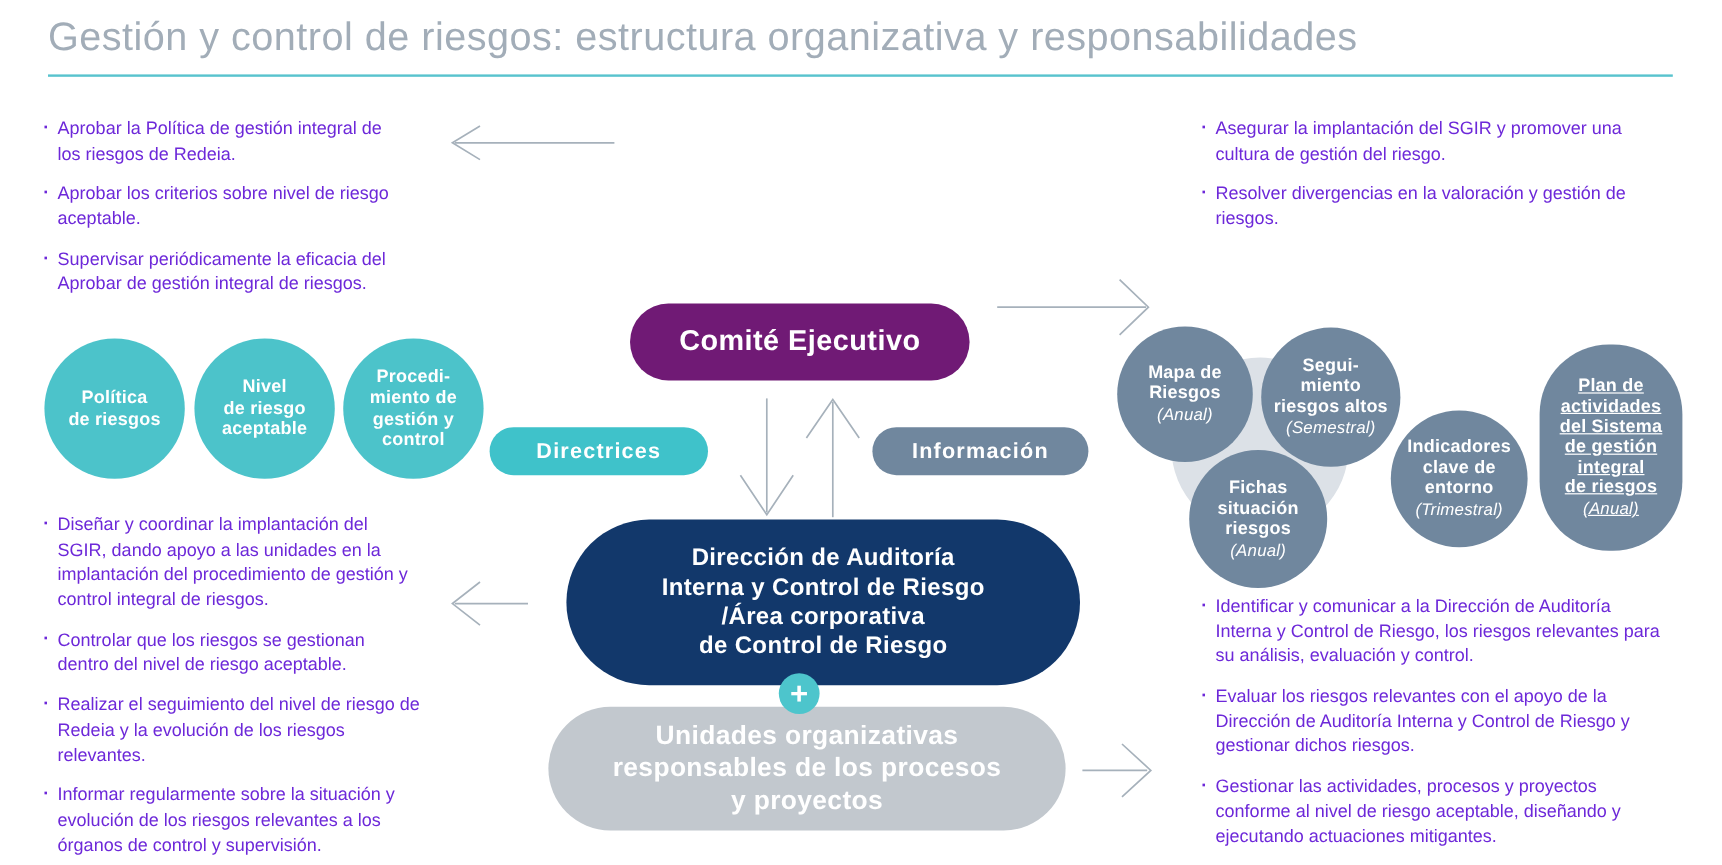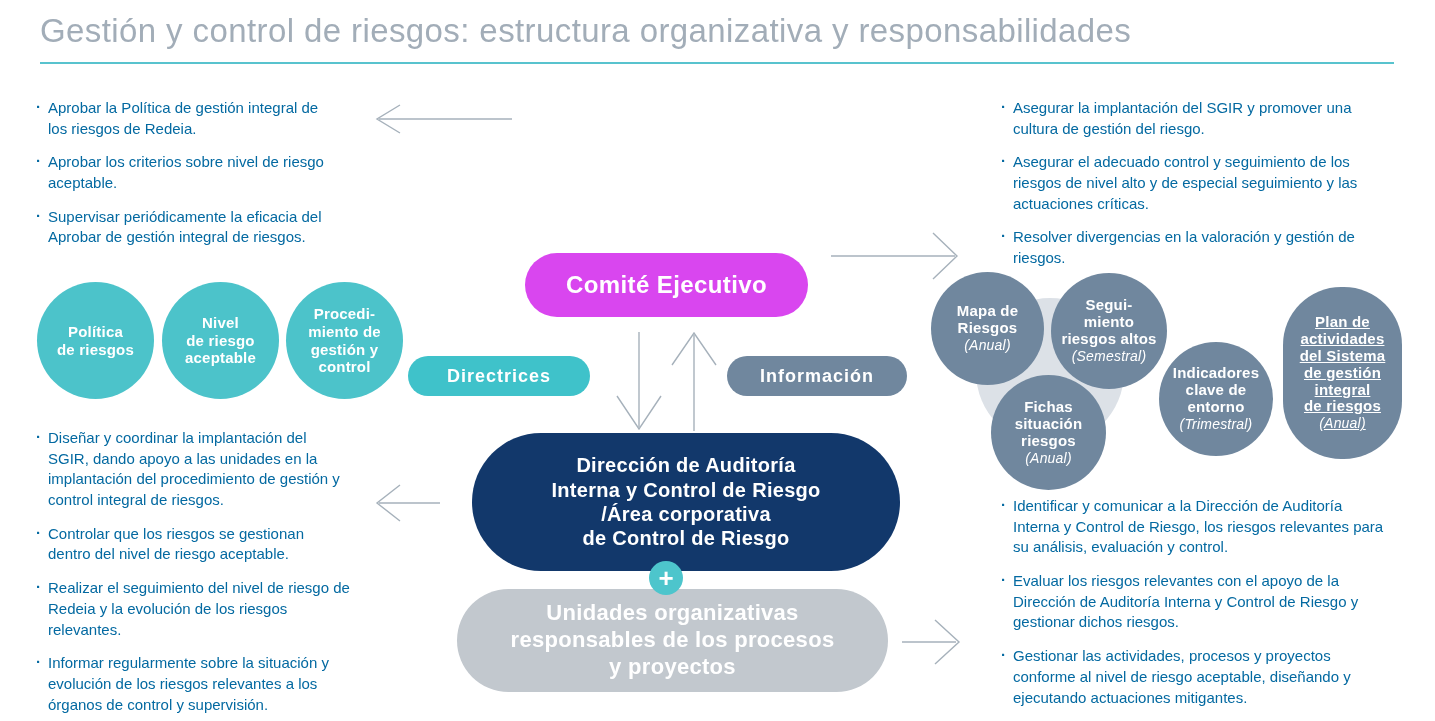--- a/index.html
+++ b/index.html
@@ -5,40 +5,40 @@
   html,body{margin:0;padding:0;background:#fff;}
   .stage{position:relative;width:1435px;height:721px;background:#ffffff;overflow:hidden;
          font-family:"Liberation Sans",sans-serif;}
 
   
   .title{position:absolute;left:40px;top:12px;font-size:33px;font-weight:300;
          color:#a2adb8;letter-spacing:.4px;}
   .title-rule{position:absolute;left:40px;top:62px;width:1354px;height:2px;background:#58c3ce;}
 
   
-  ul.bullets{position:absolute;margin:0;padding:0;list-style:none;color:#0369a1;
+  ul.bullets{position:absolute;margin:0;padding:0;list-style:none;color:#6d28d9;
              font-size:15px;line-height:1.38;}
   ul.bullets li{position:relative;padding-left:13px;margin-bottom:13px;}
   ul.bullets li::before{content:"·";position:absolute;left:1px;top:-1px;font-weight:700;}
   .bl-tl{left:35px;top:98px;width:292px;}
   .bl-tr{left:1000px;top:98px;width:388px;}
   .bl-bl{left:35px;top:428px;width:315px;}
   .bl-br{left:1000px;top:496px;width:392px;}
 
   
   .node{position:absolute;display:flex;flex-direction:column;align-items:center;
         justify-content:center;text-align:center;color:#fff;}
   .pre{white-space:pre-line;}
 
   .board{left:511px;top:91px;width:311px;height:145px;border-radius:73px;
          background:#12386b;font-size:21px;font-weight:600;letter-spacing:.3px;line-height:1.18;}
   .board .nline{margin:5px 0;}
 
   .exec{left:525px;top:253px;width:283px;height:64px;border-radius:32px;
-        background:#d946ef;font-size:24px;font-weight:600;letter-spacing:.4px;}
+        background:#701a75;font-size:24px;font-weight:600;letter-spacing:.4px;}
 
   .direction{left:472px;top:433px;width:428px;height:138px;border-radius:69px;
              background:#12386b;font-size:20px;font-weight:600;letter-spacing:.3px;line-height:1.22;}
 
   .plus-badge{left:649px;top:561px;width:34px;height:34px;border-radius:50%;
               background:#4dc5cc;font-size:26px;font-weight:700;line-height:1;z-index:5;}
 
   .units{left:457px;top:589px;width:431px;height:103px;border-radius:52px;
          background:#c2c8ce;font-size:22px;font-weight:600;letter-spacing:.3px;line-height:1.22;}
 
@@ -106,21 +106,20 @@
   </svg>
 
   <ul class="bullets bl-tl">
     <li>Aprobar la Política de gestión integral de los riesgos de Redeia.</li>
     <li>Aprobar los criterios sobre nivel de riesgo aceptable.</li>
     <li>Supervisar periódicamente la eficacia del Aprobar de gestión integral de riesgos.</li>
   </ul>
 
   <ul class="bullets bl-tr">
     <li>Asegurar la implantación del SGIR y promover una cultura de gestión del riesgo.</li>
-    <li>Asegurar el adecuado control y seguimiento de los riesgos de nivel alto y de especial seguimiento y las actuaciones críticas.</li>
     <li>Resolver divergencias en la valoración y gestión de riesgos.</li>
   </ul>
 
   <ul class="bullets bl-bl">
     <li>Diseñar y coordinar la implantación del SGIR, dando apoyo a las unidades en la implantación del procedimiento de gestión y control integral de riesgos.</li>
     <li>Controlar que los riesgos se gestionan dentro del nivel de riesgo aceptable.</li>
     <li>Realizar el seguimiento del nivel de riesgo de Redeia y la evolución de los riesgos relevantes.</li>
     <li>Informar regularmente sobre la situación y evolución de los riesgos relevantes a los órganos de control y supervisión.</li>
   </ul>
 

